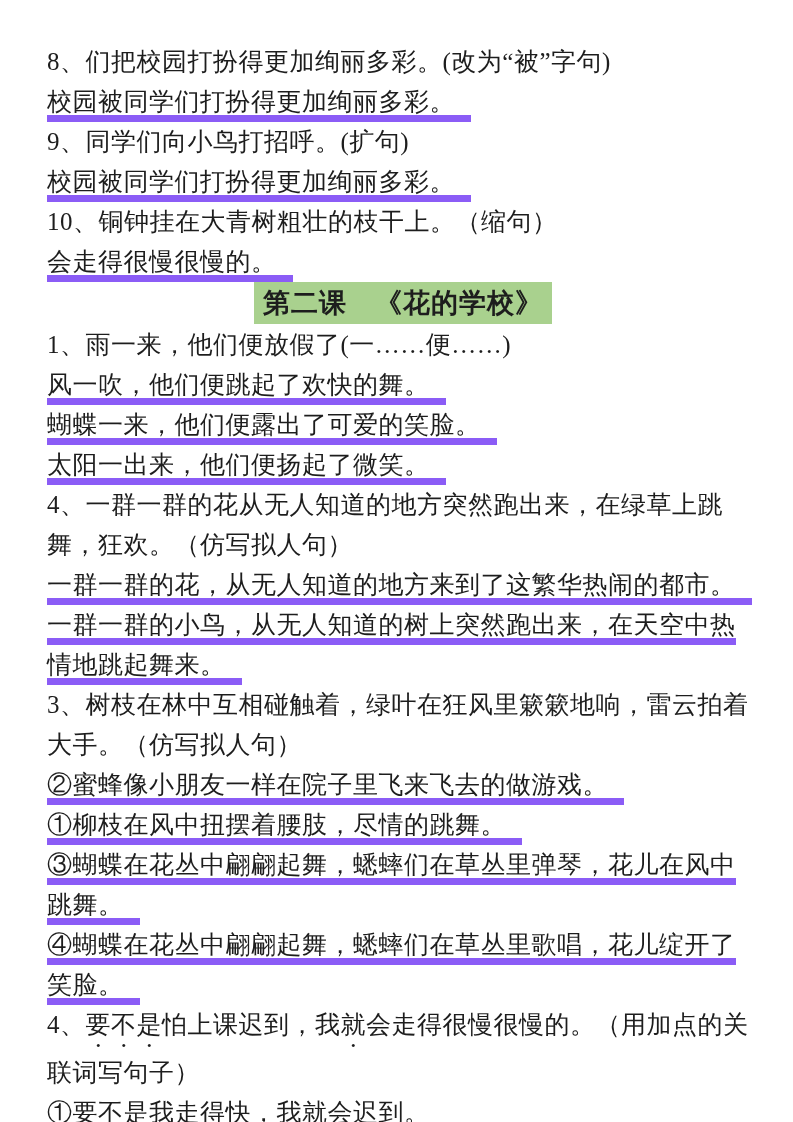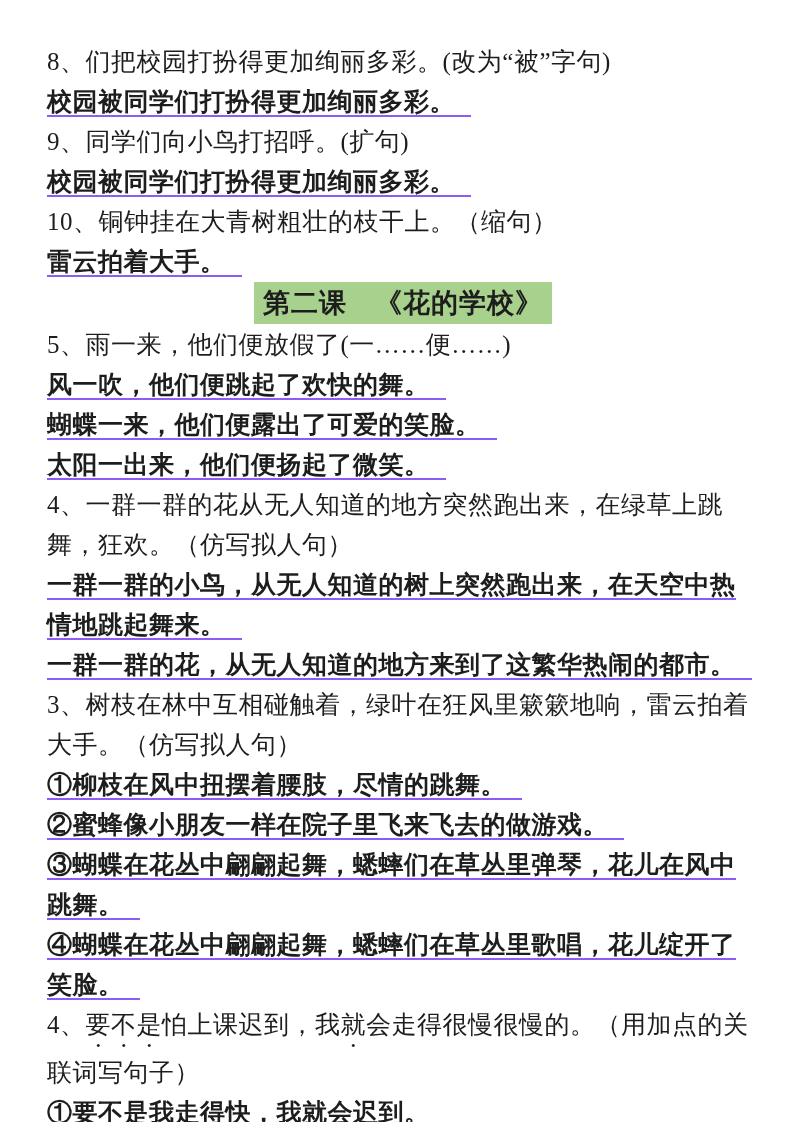--- a/index.html
+++ b/index.html
@@ -18,23 +18,22 @@
     position: relative;
   }
   .line {
     font-size: 25px;
     line-height: 40px;
     letter-spacing: 0.5px;
     word-break: break-all;
   }
   
   .ans {
-    border-bottom: 2px solid #8b5cf6;
+    border-bottom: 7px solid #8b5cf6;
     padding-right: 16px;
-    font-weight: bold;
   }
   .heading-line {
     text-align: center;
     line-height: 42px;
   }
   .heading {
     display: inline-block;
     font-size: 27px;
     font-weight: bold;
     line-height: 38px;
@@ -55,35 +54,35 @@
 
 <div class="page">
 
   <p class="line"><span>8、们把校园打扮得更加绚丽多彩。(改为“被”字句)</span></p>
   <p class="line"><span class="ans">校园被同学们打扮得更加绚丽多彩。</span></p>
 
   <p class="line"><span>9、同学们向小鸟打招呼。(扩句)</span></p>
   <p class="line"><span class="ans">校园被同学们打扮得更加绚丽多彩。</span></p>
 
   <p class="line"><span>10、铜钟挂在大青树粗壮的枝干上。（缩句）</span></p>
-  <p class="line"><span class="ans">雷云拍着大手。</span></p>
+  <p class="line"><span class="ans">会走得很慢很慢的。</span></p>
 
   <p class="line heading-line"><span class="heading" id="lesson-heading" style="background: rgb(169, 209, 142);">第二课　《花的学校》</span></p>
 
-  <p class="line"><span>5、雨一来，他们便放假了(一……便……)</span></p>
+  <p class="line"><span>1、雨一来，他们便放假了(一……便……)</span></p>
   <p class="line"><span class="ans">风一吹，他们便跳起了欢快的舞。</span></p>
   <p class="line"><span class="ans">蝴蝶一来，他们便露出了可爱的笑脸。</span></p>
   <p class="line"><span class="ans">太阳一出来，他们便扬起了微笑。</span></p>
 
   <p class="line"><span>4、一群一群的花从无人知道的地方突然跑出来，在绿草上跳舞，狂欢。（仿写拟人句）</span></p>
+  <p class="line"><span class="ans">一群一群的花，从无人知道的地方来到了这繁华热闹的都市。</span></p>
   <p class="line"><span class="ans">一群一群的小鸟，从无人知道的树上突然跑出来，在天空中热情地跳起舞来。</span></p>
-  <p class="line"><span class="ans">一群一群的花，从无人知道的地方来到了这繁华热闹的都市。</span></p>
 
   <p class="line"><span>3、树枝在林中互相碰触着，绿叶在狂风里簌簌地响，雷云拍着大手。（仿写拟人句）</span></p>
+  <p class="line"><span class="ans">②蜜蜂像小朋友一样在院子里飞来飞去的做游戏。</span></p>
   <p class="line"><span class="ans">①柳枝在风中扭摆着腰肢，尽情的跳舞。</span></p>
-  <p class="line"><span class="ans">②蜜蜂像小朋友一样在院子里飞来飞去的做游戏。</span></p>
   <p class="line"><span class="ans">③蝴蝶在花丛中翩翩起舞，蟋蟀们在草丛里弹琴，花儿在风中跳舞。</span></p>
   <p class="line"><span class="ans">④蝴蝶在花丛中翩翩起舞，蟋蟀们在草丛里歌唱，花儿绽开了笑脸。</span></p>
 
   <p class="line"><span>4、</span><span class="emph">要不是</span><span>怕上课迟到，我</span><span class="emph">就</span><span>会走得很慢很慢的。（用加点的关联词写句子）</span></p>
   <p class="line"><span class="ans">①要不是我走得快，我就会迟到。</span></p>
 
 </div>
 
 </body></html>

